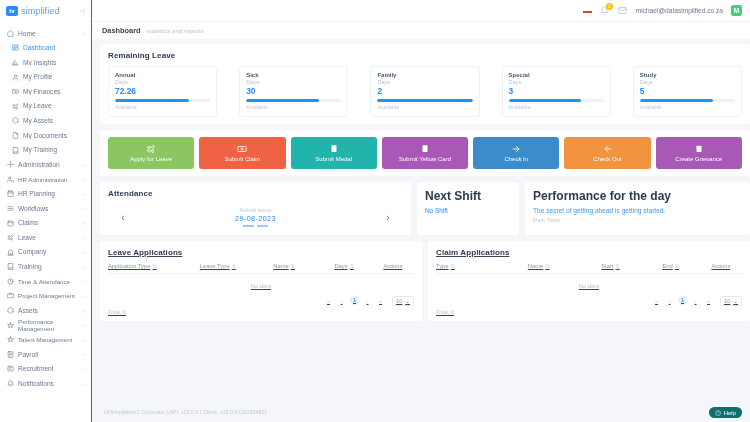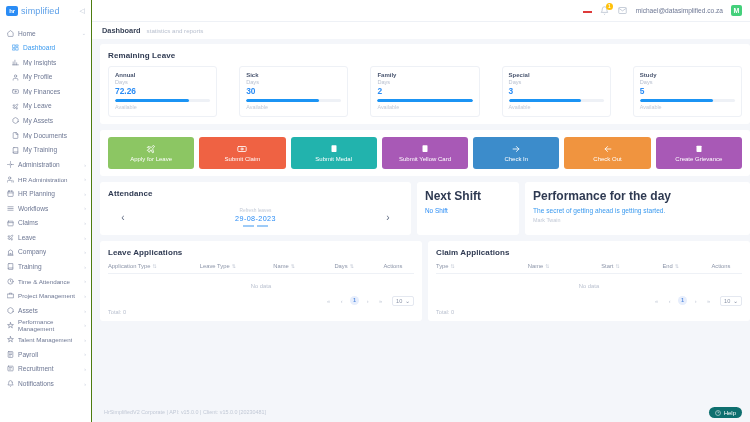--- a/index.html
+++ b/index.html
@@ -103,21 +103,21 @@
 
   .shift-card { flex: 0 0 102px; background: #fff; border-radius: 3px; padding: 7px 8px; }
   .moti-card { flex: 1; background: #fff; border-radius: 3px; padding: 7px 8px; }
   .mini-title { font-size: 12px; font-weight: bold; color: #2f3a52; }
   .mini-val { font-size: 6.4px; color: #2a8cf5; margin-top: 4px; }
   .quote { font-size: 6.6px; color: #3b9aef; margin-top: 4px; }
   .quote-by { font-size: 5.4px; color: #c2c9d6; margin-top: 3px; }
 
   
   .tbl-row { display: flex; gap: 6px; }
-  .tbl-card { flex: 1; background: #fff; border-radius: 3px; padding: 7px 8px 6px; min-width: 0; }
+  .tbl-card { flex: 1; background: #fff; border-radius: 3px; padding: 7px 8px 6px; min-width: 0; text-decoration: underline; }
   .thead { display: flex; border-bottom: 1px solid #eef1f6; padding-bottom: 4px; }
   .th { font-size: 5.8px; color: #8b94a8; display: flex; align-items: center; gap: 2px; }
   .sort { color: #c6ccd8; font-size: 5px; }
   .nodata { text-align: center; font-size: 5.8px; color: #b9c0cf; padding: 9px 0 7px; }
   .pager { display: flex; align-items: center; justify-content: flex-end; gap: 4px; }
   .pg { font-size: 5.6px; color: #c2c9d6; width: 9px; text-align: center; }
   .pg.cur {
     background: #e7eefc; color: #5b8fe0; border-radius: 50%;
     width: 9px; height: 9px; line-height: 9px; font-weight: bold;
   }

